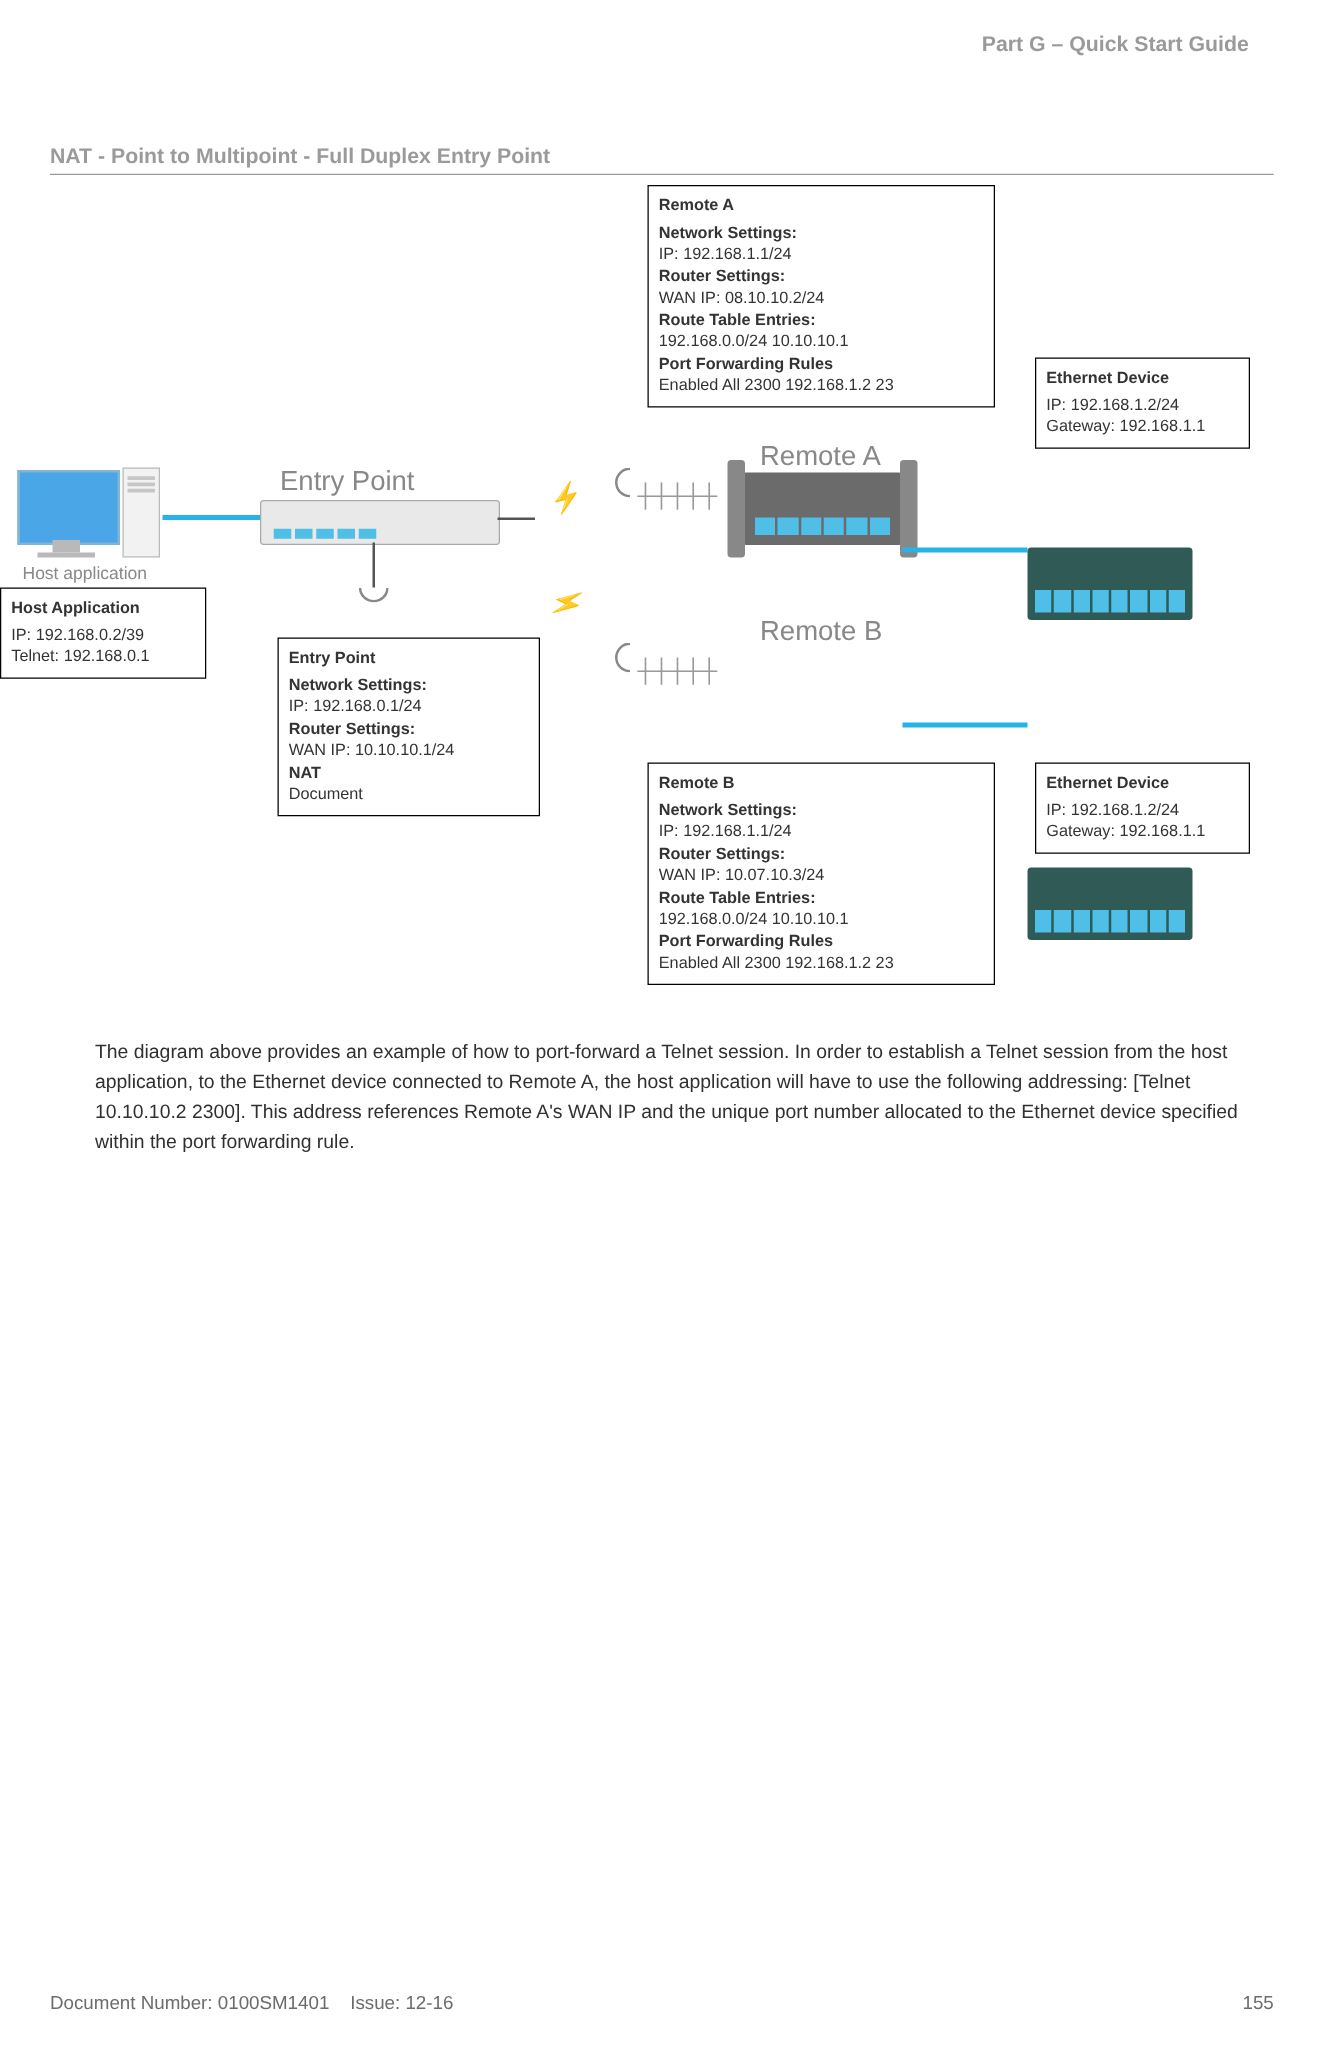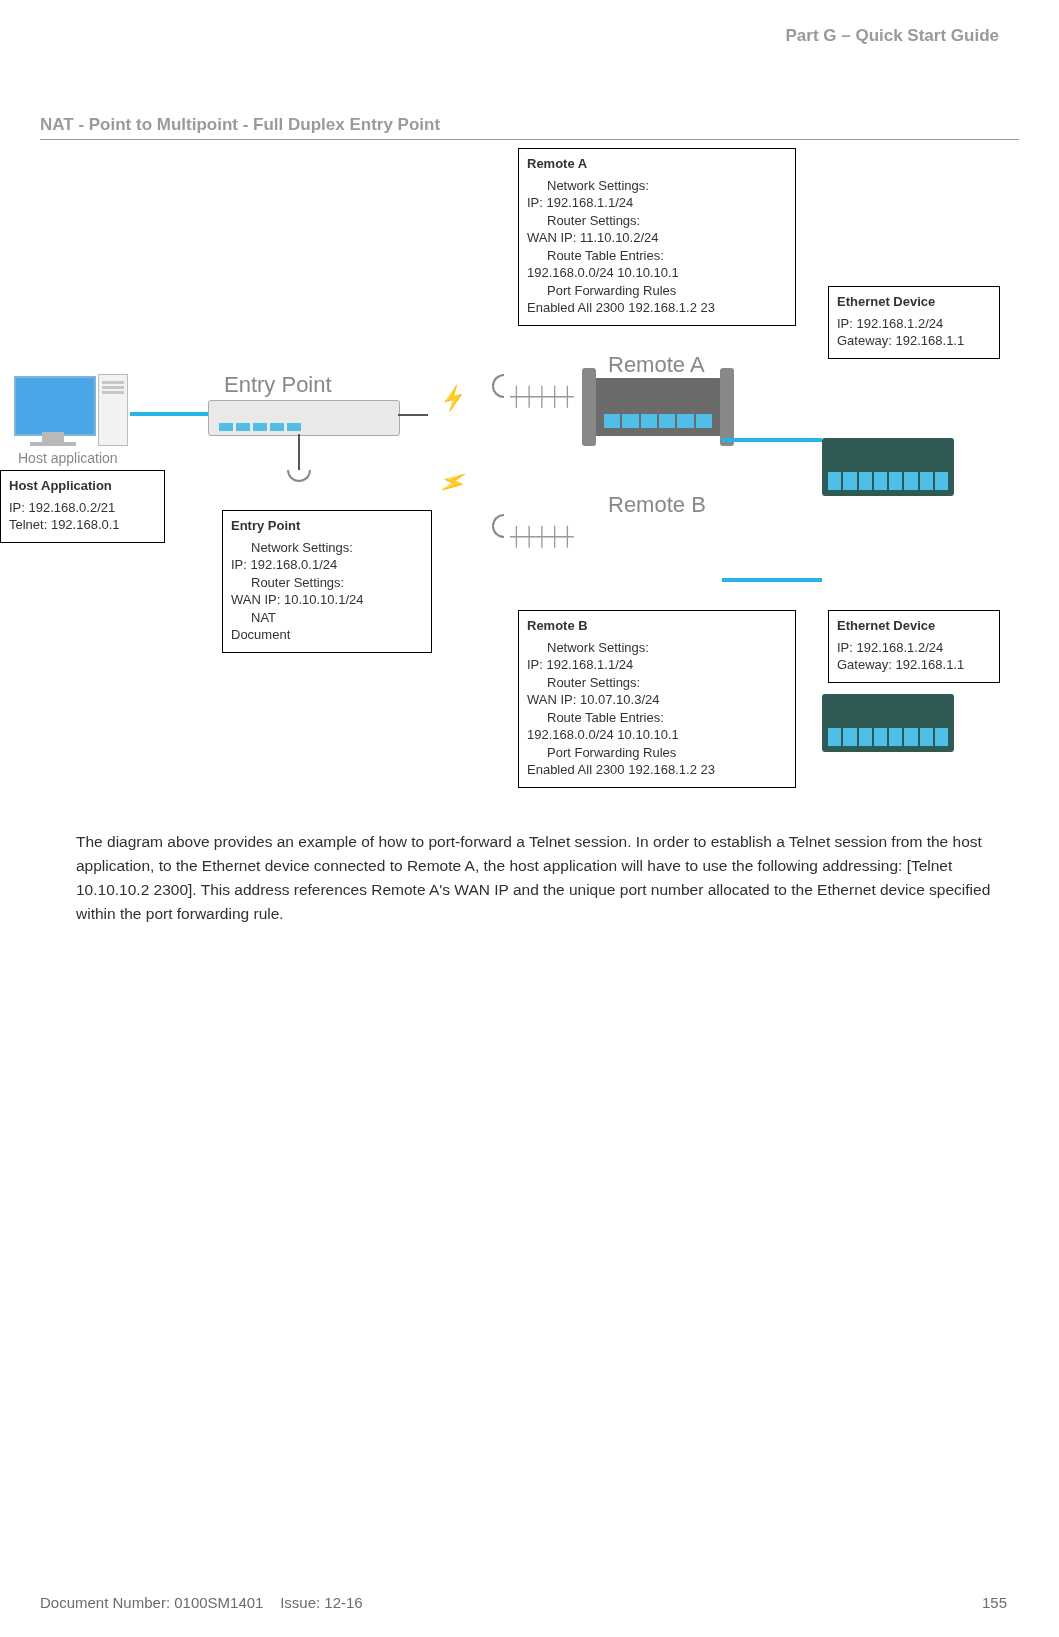--- a/index.html
+++ b/index.html
@@ -36,21 +36,21 @@
   .info-box {
     position: absolute;
     border: 1px solid #000;
     background: #fff;
     padding: 6px 8px 8px 8px;
     font-size: 13px;
     line-height: 1.35;
     box-sizing: border-box;
   }
   .info-box .title { font-weight: bold; margin-bottom: 4px; }
-  .info-box .label { font-weight: normal; margin-left: 20px; }
+  .info-box .label { font-weight: bold; }
   .dev-label {
     position: absolute;
     color: #888;
     font-size: 22px;
   }
   
   .shape { position: absolute; }
   .monitor {
     width: 78px; height: 56px; background: #4aa6e6;
     border: 2px solid #7fb6d8;
@@ -84,36 +84,36 @@
   }
   .eth-dev .pins{position:absolute; bottom:6px; left:6px; right:6px; height:18px; display:flex; gap:2px;}
   .eth-dev .pins span{flex:1; background:#4fbfe8;}
   .cbl { position:absolute; background:#27b3e6; }
   .bolt { position:absolute; font-size:22px; color:#27b3e6; }
   .ticks { position:absolute; color:#999; letter-spacing:0; font-size:18px; }
   .body-text {
     position:absolute; left:40px; right:40px; font-size:15.5px; line-height:1.55; color:#303030;margin-left:36px;
   }
   .footer {
-    position:absolute; bottom:26px; left:40px; right:52px; color:#6c6c6c; font-size:15px;
+    position:absolute; bottom:26px; left:40px; right:40px; color:#6c6c6c; font-size:15px;
     display:flex; justify-content:space-between;
   }
 </style>
 </head>
 <body>
 
 <div class="page-header">Part G – Quick Start Guide</div>
 <div class="section-title">NAT - Point to Multipoint - Full Duplex Entry Point</div>
 
 <div class="info-box" style="top:148px; left:518px; width:278px;">
   <div class="title">Remote A</div>
   <div class="label">Network Settings:</div>
   <div>IP: 192.168.1.1/24</div>
   <div class="label">Router Settings:</div>
-  <div>WAN IP: 11.10.10.2/24</div>
+  <div>WAN IP: 08.10.10.2/24</div>
   <div class="label">Route Table Entries:</div>
   <div>192.168.0.0/24 10.10.10.1</div>
   <div class="label">Port Forwarding Rules</div>
   <div>Enabled All 2300 192.168.1.2 23</div>
 </div>
 
 <div class="info-box" style="top:286px; left:828px; width:172px;">
   <div class="title">Ethernet Device</div>
   <div>IP: 192.168.1.2/24</div>
   <div>Gateway: 192.168.1.1</div>
@@ -124,21 +124,21 @@
 <div class="shape monitor-base" style="top:442px; left:30px;"></div>
 <div class="shape tower" style="top:374px; left:98px;">
   <div></div>
     <div></div>
     <div></div>
 </div>
 <div class="host-caption" style="top:450px; left:18px;">Host application</div>
 
 <div class="info-box" style="top:470px; left:0px; width:165px;">
   <div class="title">Host Application</div>
-  <div>IP: 192.168.0.2/21</div>
+  <div>IP: 192.168.0.2/39</div>
   <div>Telnet: 192.168.0.1</div>
 </div>
 
 <div class="cbl" style="top:412px; left:130px; width:84px; height:4px;"></div>
 
 <div class="dev-label" style="top:372px; left:224px;">Entry Point</div>
 
 <div class="shape ep-box" style="top:400px; left:208px;">
   <div class="ep-ports">
       <span></span>

